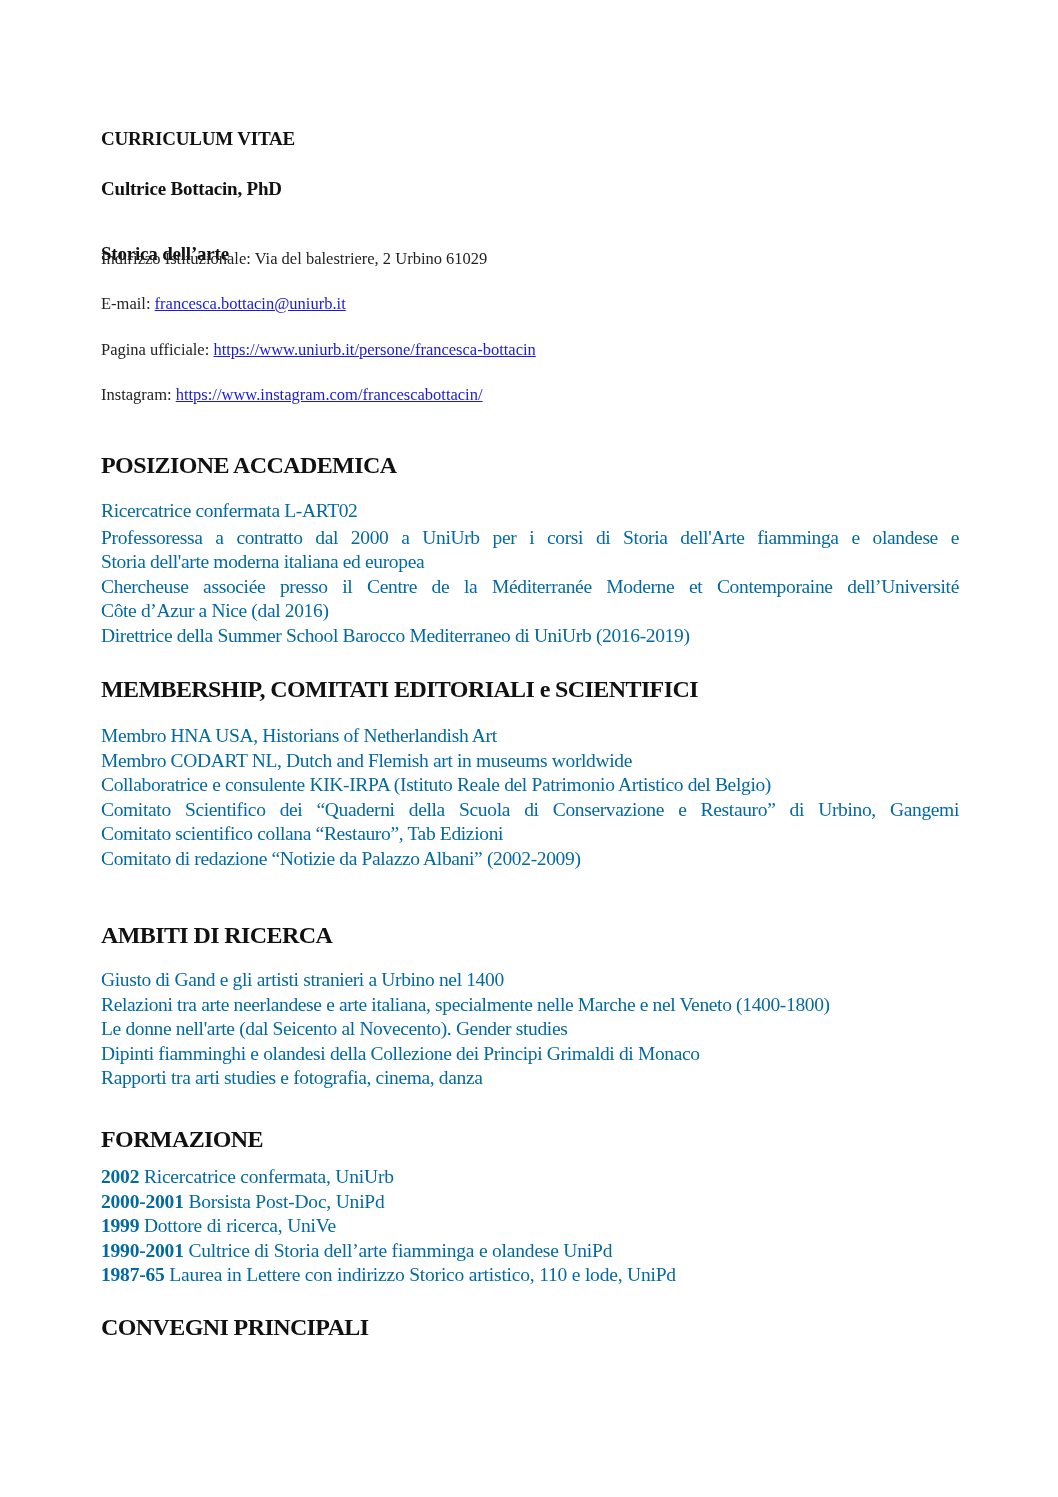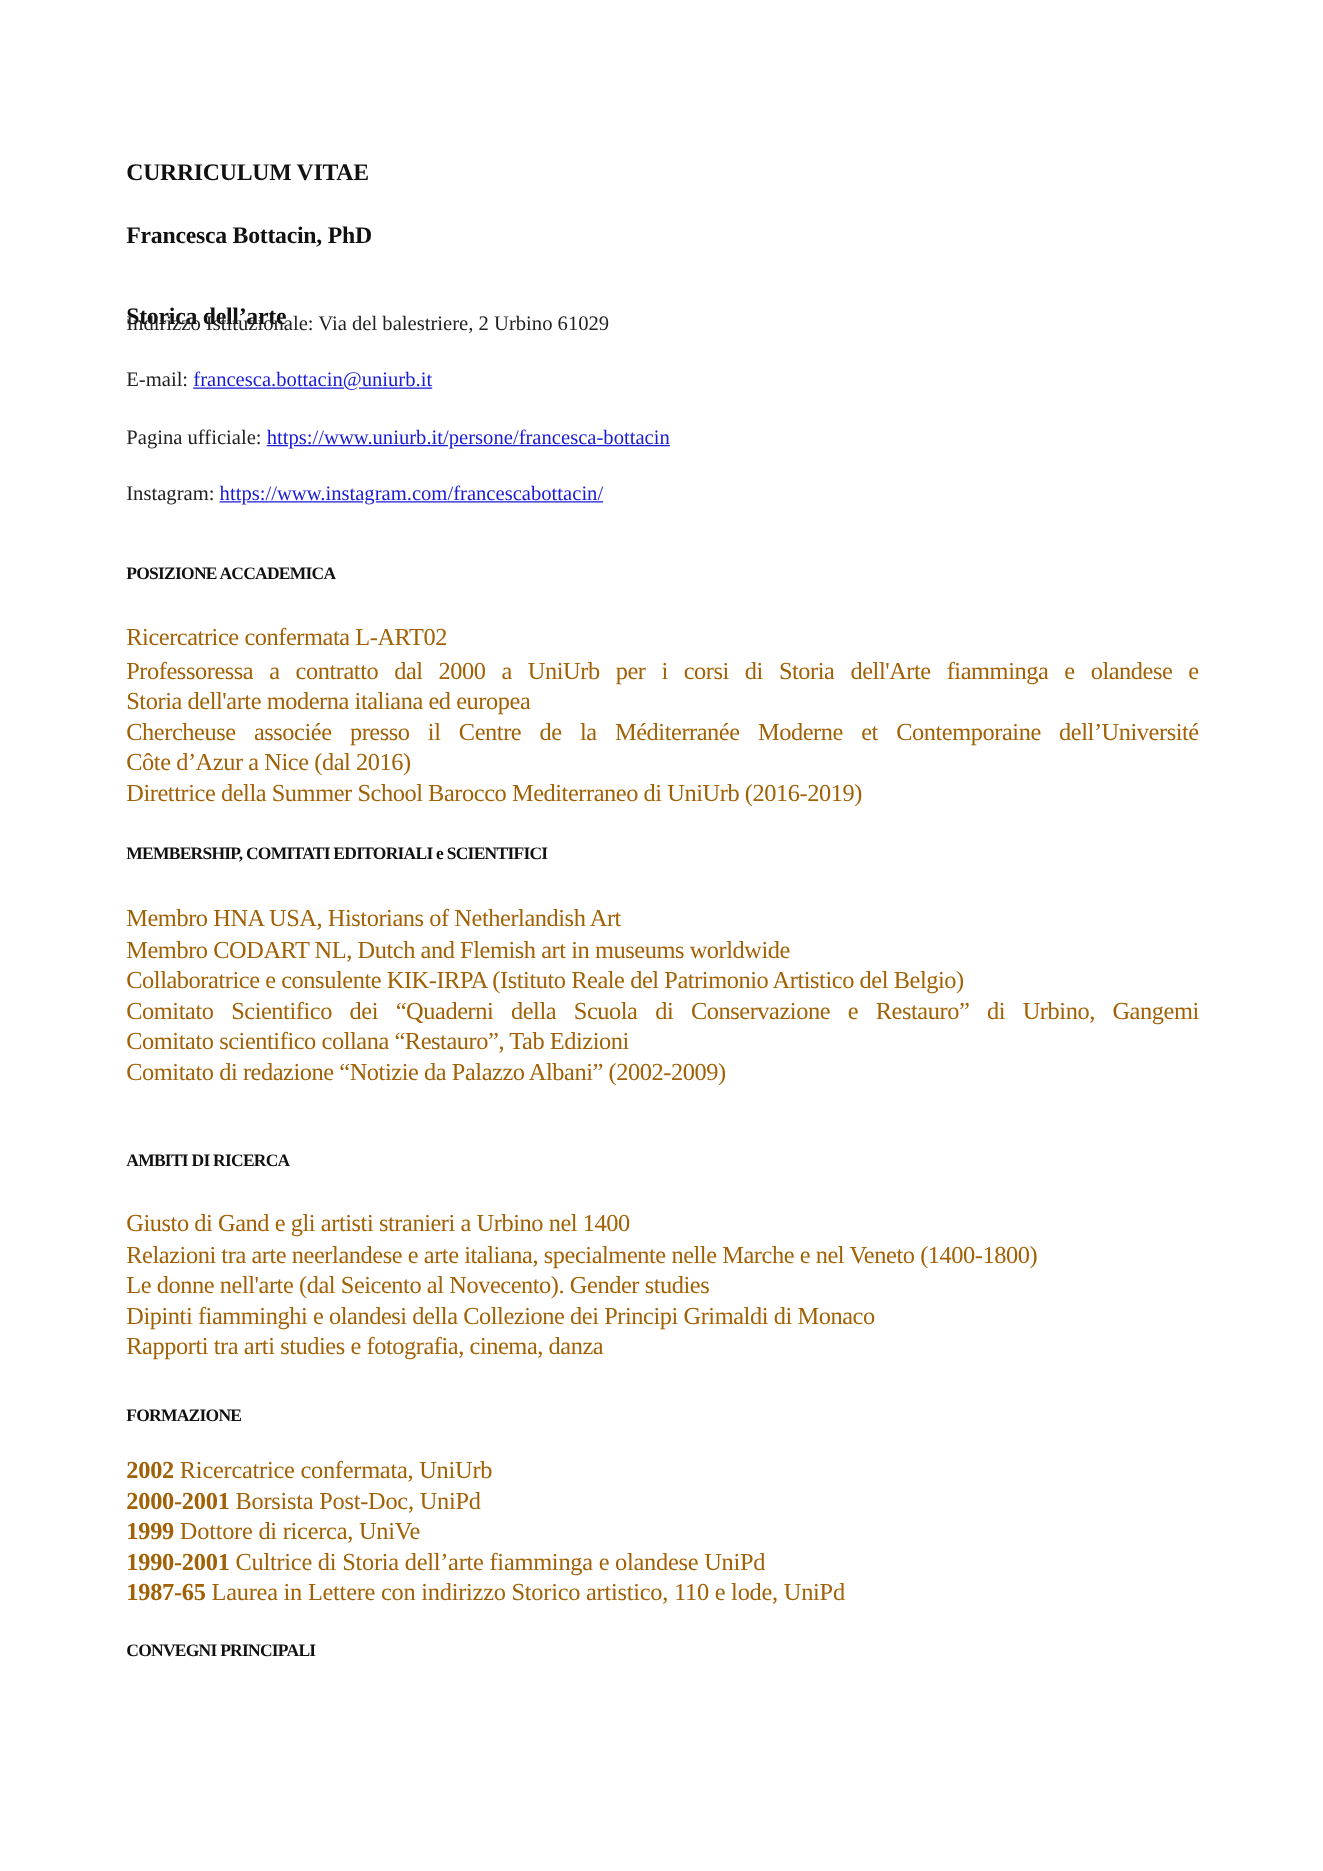--- a/index.html
+++ b/index.html
@@ -4,36 +4,36 @@
   <style>
     html, body { margin: 0; padding: 0; background: #ffffff; }
     body {
       width: 1058px; height: 1497px; position: relative; overflow: hidden;
       font-family: "Liberation Serif", "DejaVu Serif", serif;
       color: #111111;
     }
     .page { position: absolute; left: 101px; top: 0; width: 860px; }
     .abs { position: absolute; left: 0; white-space: nowrap; }
     .h { font-weight: bold; font-size: 19px; letter-spacing: -0.2px; }
-    .h-cond { font-weight: bold; font-size: 14px; letter-spacing: -0.6px; }
+    .h-cond { font-weight: bold; font-size: 24px; letter-spacing: -0.6px; }
     .contact { font-size: 16.5px; color: #222; }
     .contact a { color: #1a1ad6; text-decoration: underline; }
-    .body { font-size: 19.5px; line-height: 24.6px; letter-spacing: -0.35px; color: #a16207; }
+    .body { font-size: 19.5px; line-height: 24.6px; letter-spacing: -0.35px; color: #0369a1; }
     .body .line { display: block; white-space: nowrap; }
     .just-line { display: block; text-align: justify; text-align-last: justify; width: 858px; white-space: nowrap; }
     b.year { font-weight: bold; }
   </style>
 </head>
 <body>
 
 <div class="page">
 
   <div class="abs h" style="top:128px;">CURRICULUM VITAE</div>
 
-  <div class="abs h" style="top:178px;">Francesca Bottacin, PhD</div>
+  <div class="abs h" style="top:178px;">Cultrice Bottacin, PhD</div>
   <div class="abs h" style="top:203px;margin-top:40px;">Storica dell’arte</div>
 
   <div class="abs contact" style="top:249px;">
     <span>Indirizzo Istituzionale:</span>
     <span>Via del balestriere, 2 Urbino 61029</span>
   </div>
 
   <div class="abs contact" style="top:294px;">
     <span>E-mail:</span>
     <a>francesca.bottacin@uniurb.it</a>

